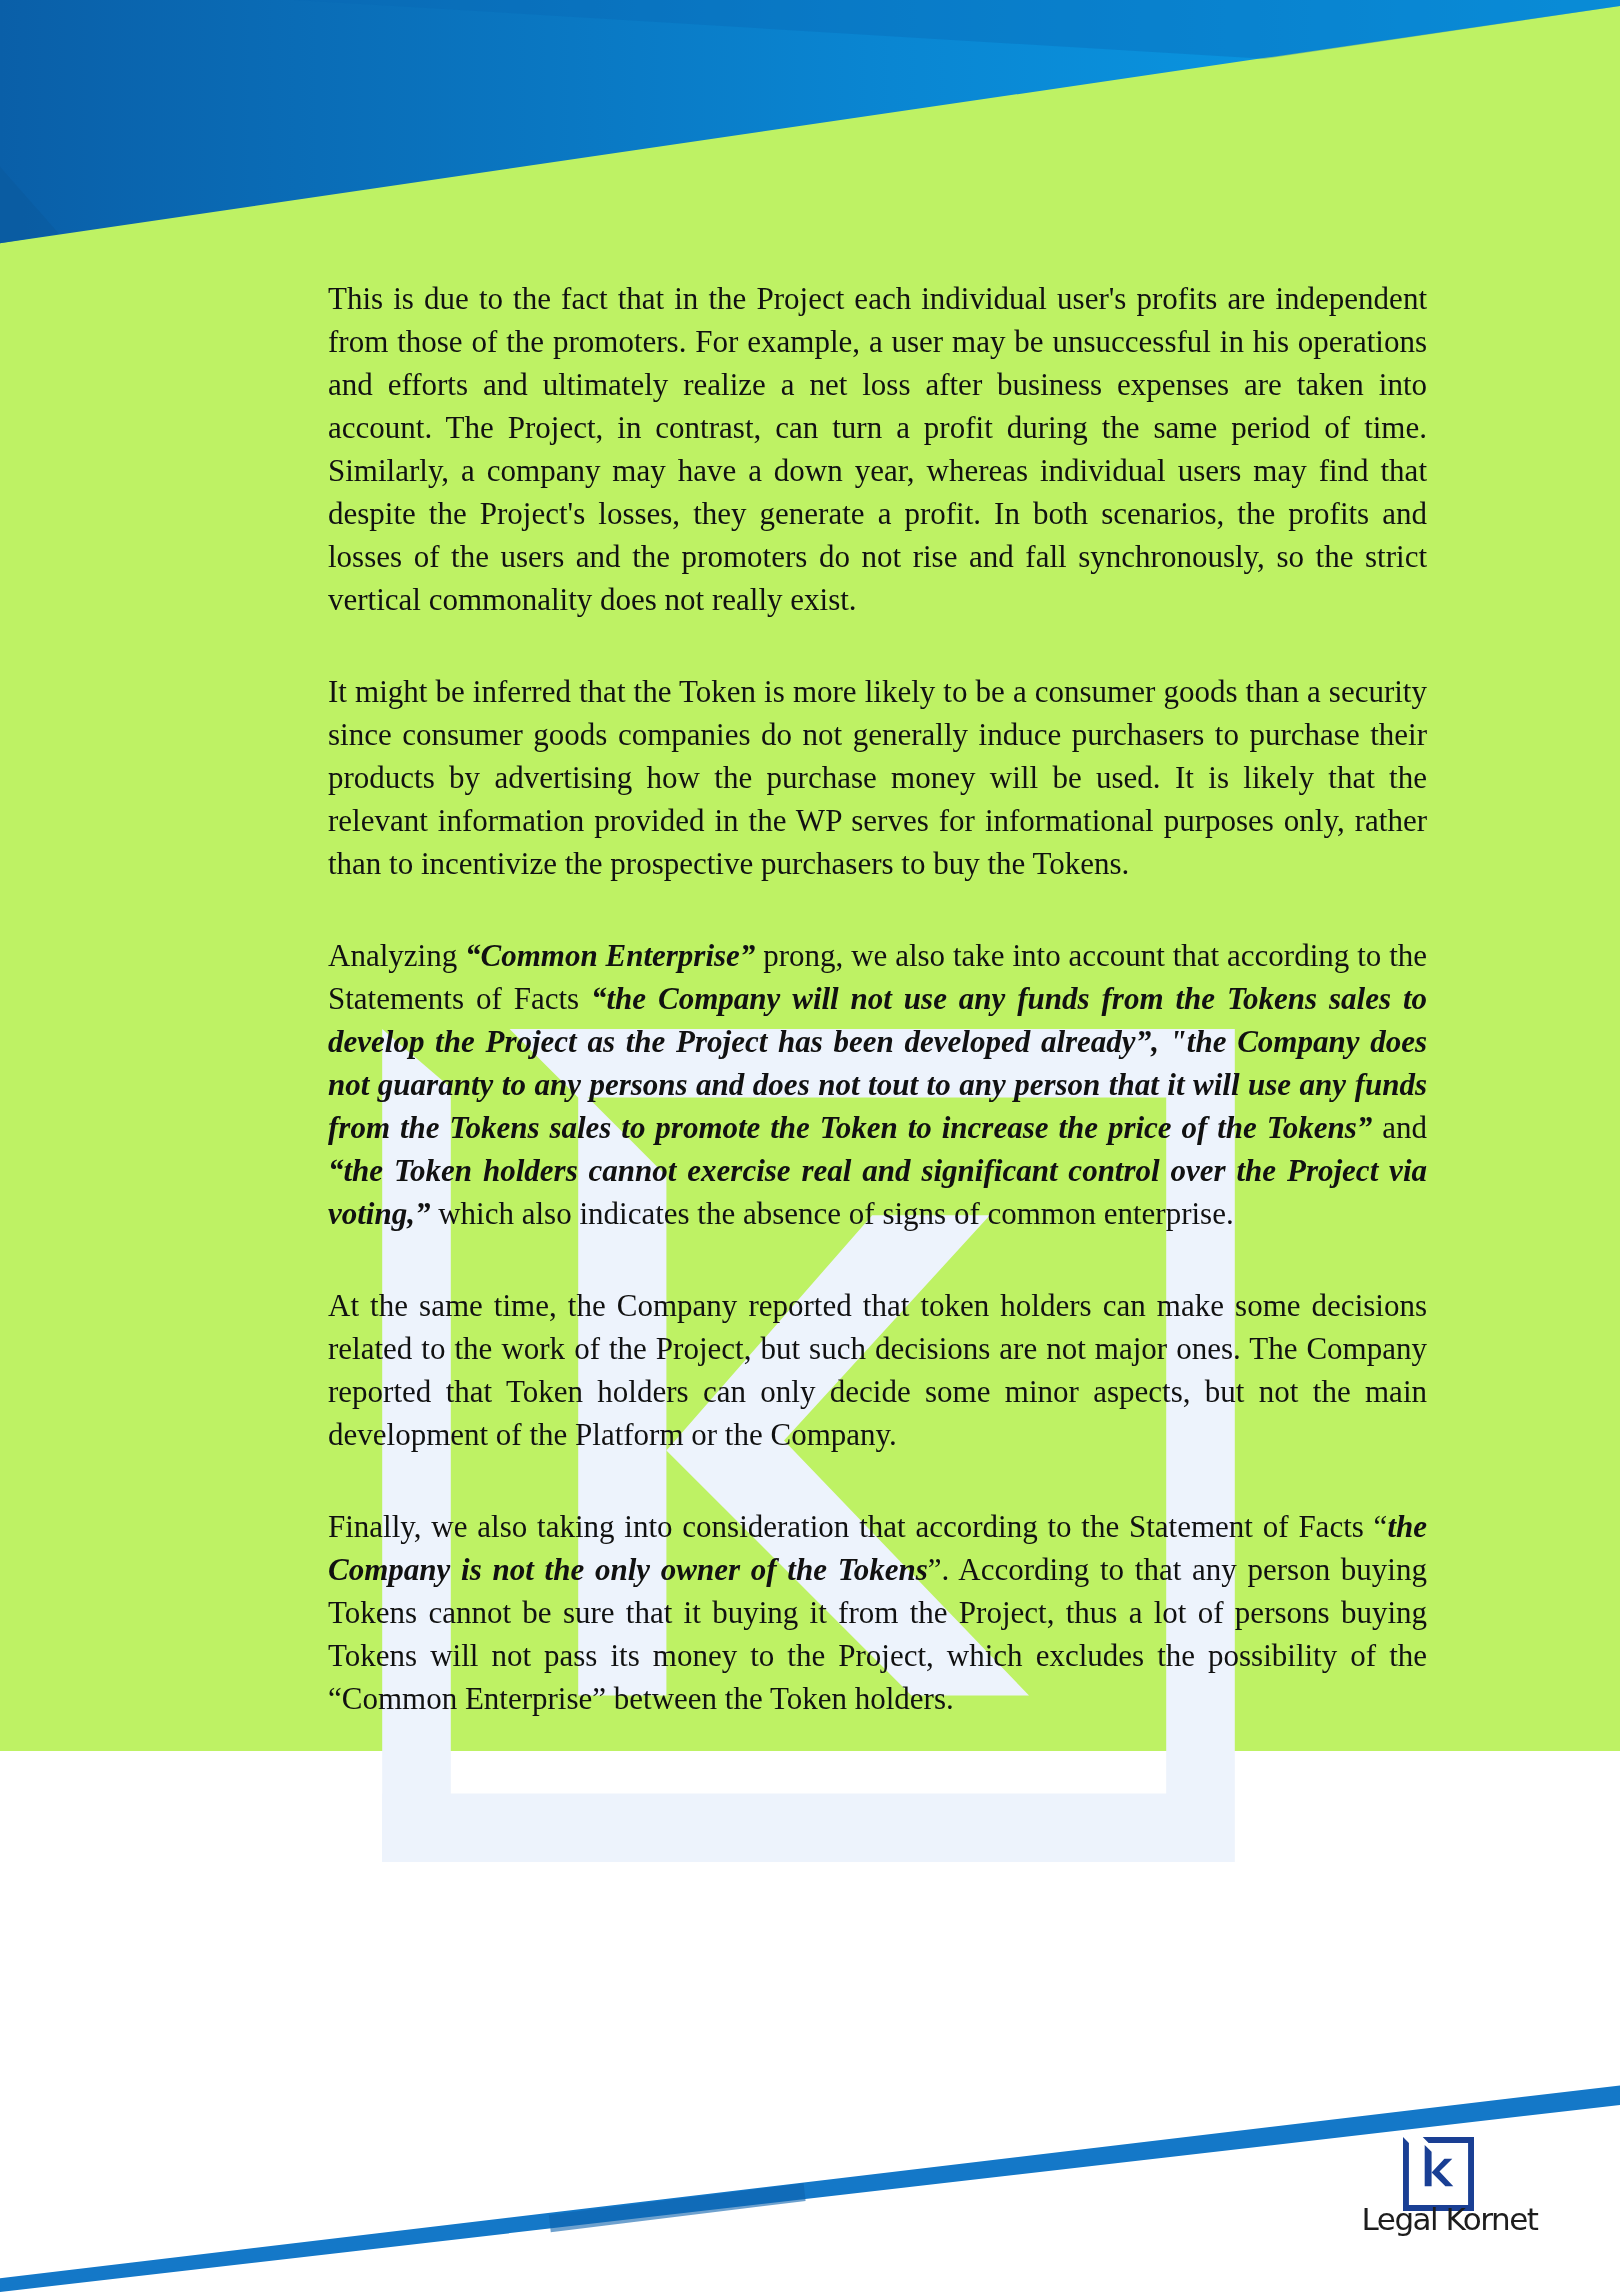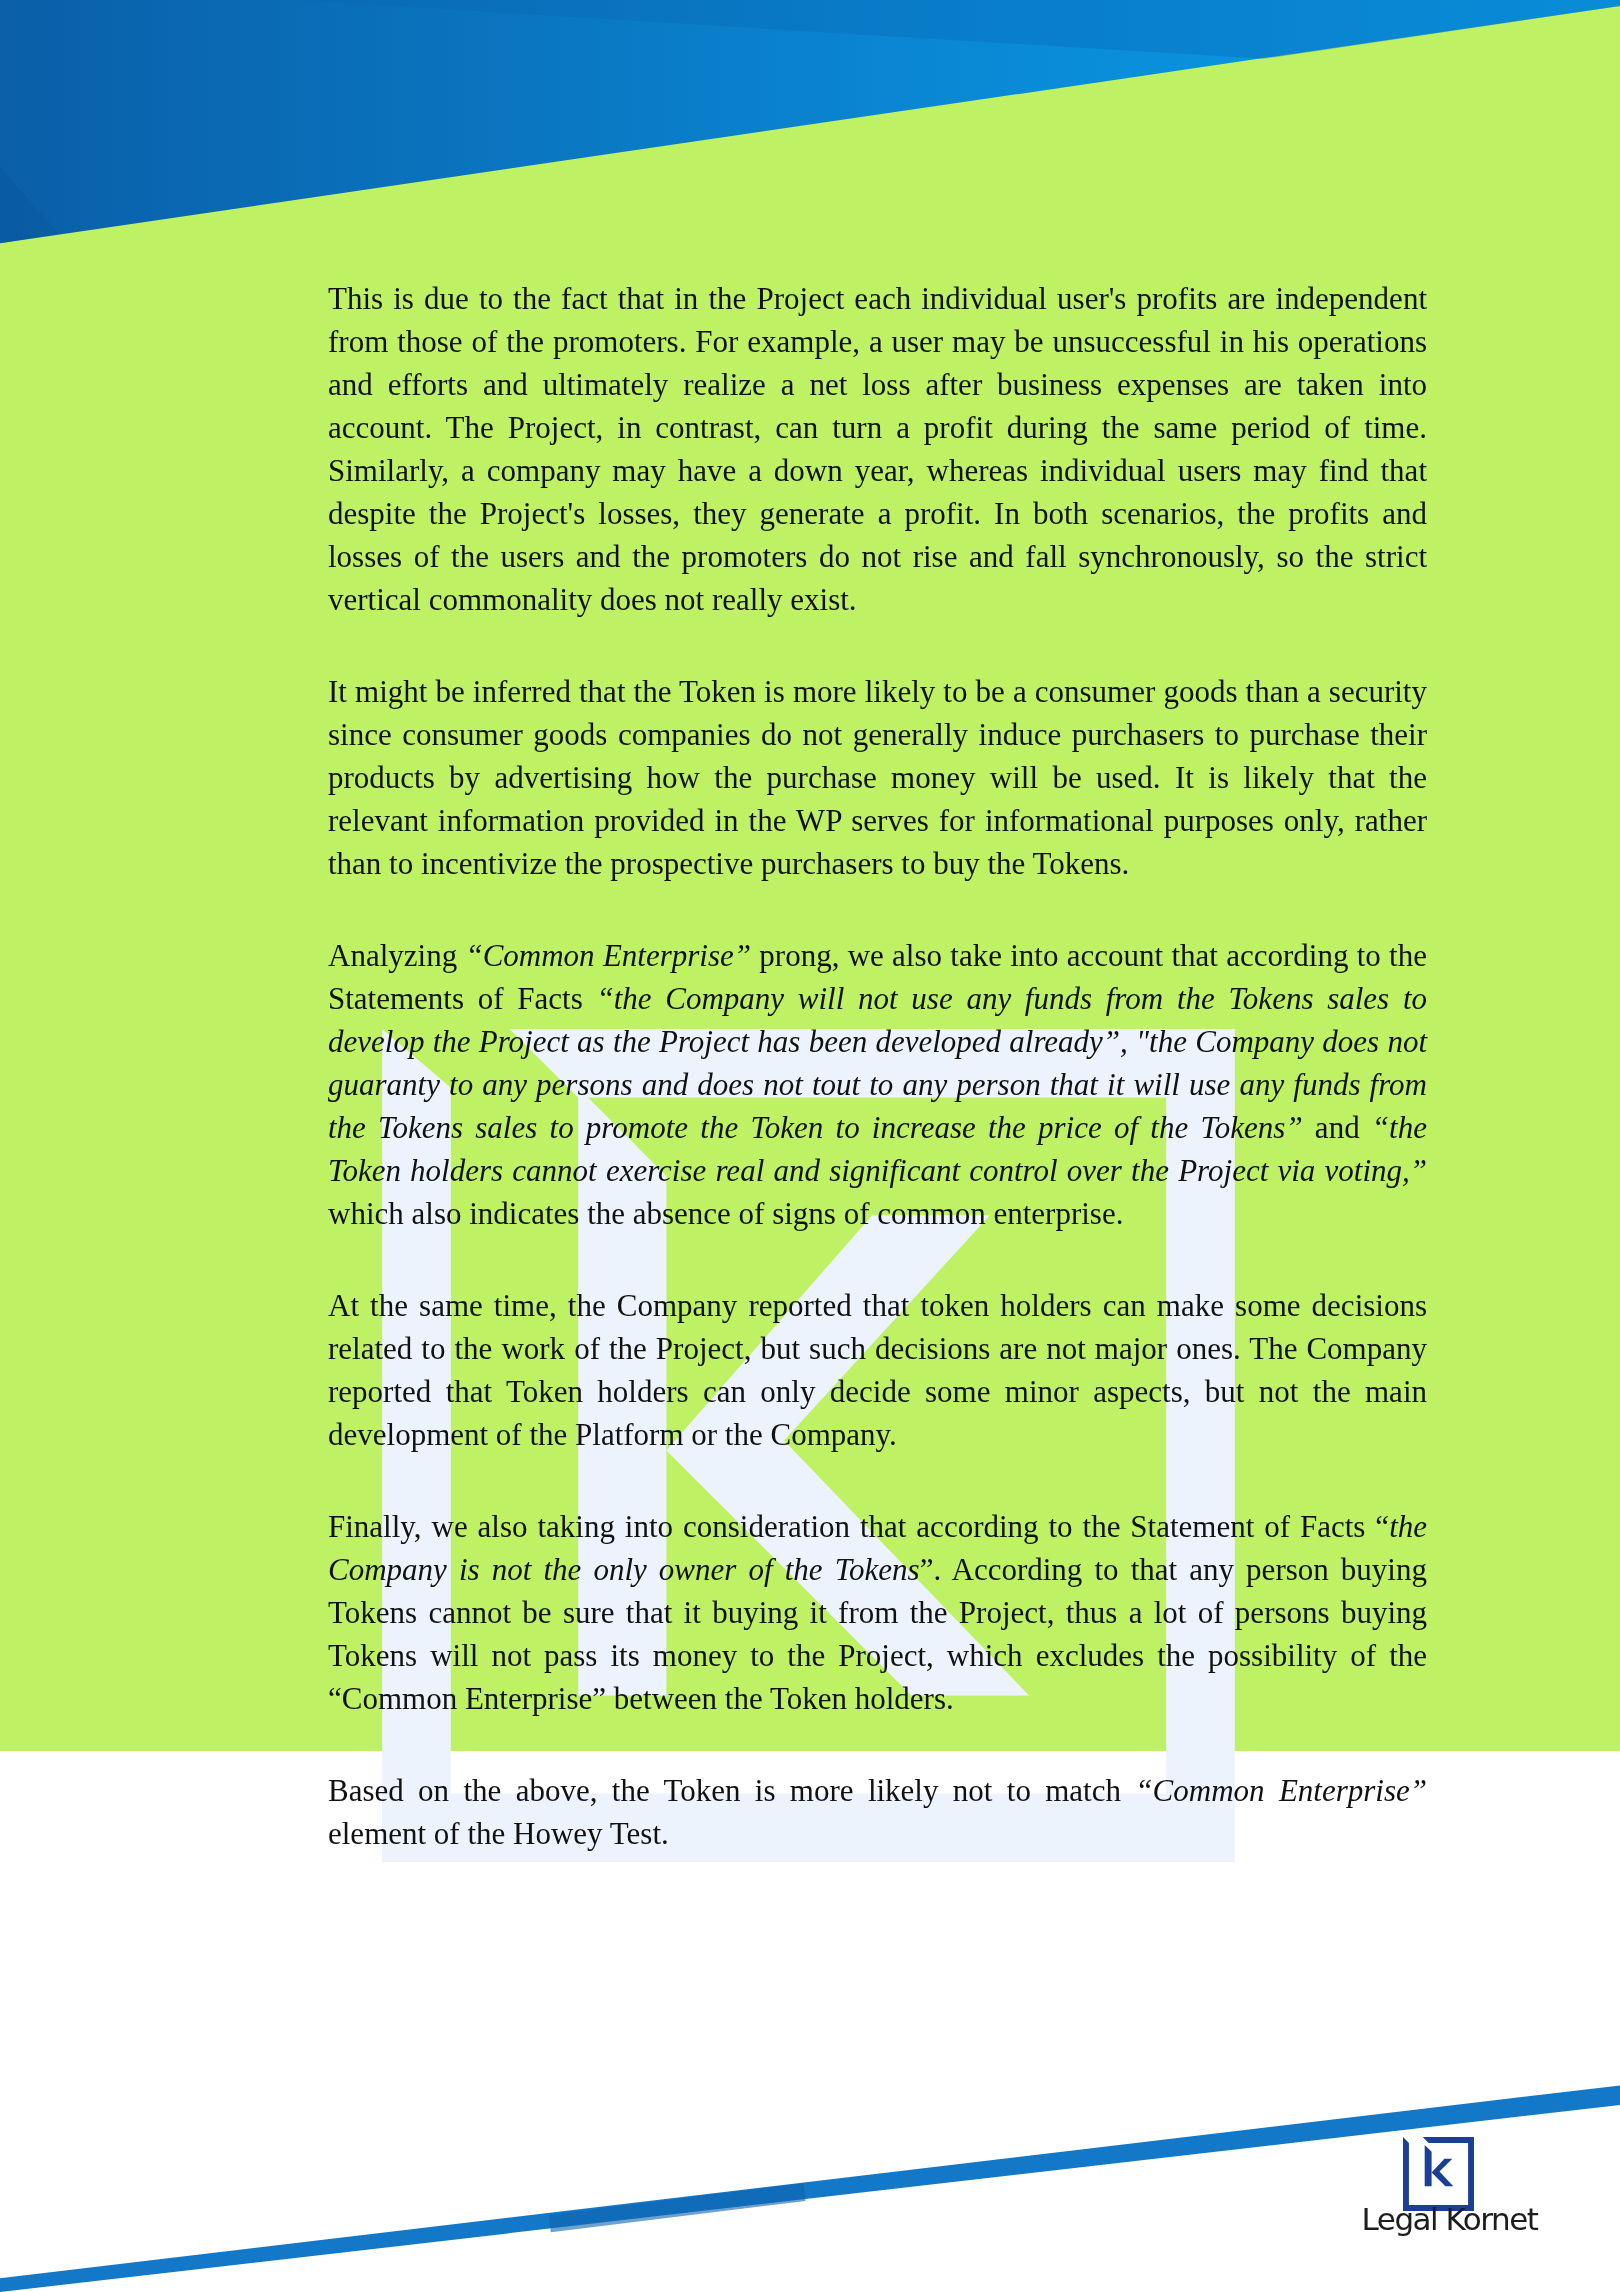--- a/index.html
+++ b/index.html
@@ -7,21 +7,21 @@
   .page { position: absolute; left: 0; top: 0; width: 1620px; height: 1751px; background: #bef264; padding-left: 48px; }
   .header-banner { position: absolute; left: 0; top: 0; width: 1620px; height: 255px; }
   .footer-banner { position: absolute; left: 0; top: 2058px; width: 1620px; height: 234px; }
   .watermark { position: absolute; left: 382px; top: 1029px; width: 853px; height: 833px; }
   .content {
     position: absolute; left: 328px; top: 277px; width: 1099px;
     font-family: "Liberation Serif", "DejaVu Serif", serif;
     font-size: 31px; line-height: 43px; color: #111;
   }
   .para { margin: 0 0 49px 0; text-align: justify; text-align-last: left; }
-  .para em { font-style: italic; }
+  .para em { font-style: italic; font-weight: bold; }
   .logo { position: absolute; left: 1349px; top: 2137px; width: 201px; height: 132px; }
   .logo-mark { position: absolute; left: 54px; top: 0; width: 71px; height: 74px; }
   .logo-text {
     position: absolute; left: 0; top: 64px; width: 201px; text-align: center;
     font-family: "DejaVu Sans", "Liberation Sans", sans-serif; font-size: 31px;
     letter-spacing: -1.5px; color: #1d1d1d; white-space: nowrap;
   }
 </style>
 </head>
 <body>
@@ -64,23 +64,20 @@
     </p>
     <p class="para">
       <span>Analyzing </span><em>“Common Enterprise”</em><span> prong, we also take into account that according to the Statements of Facts </span><em>“the Company will not use any funds from the Tokens sales to develop the Project as the Project has been developed already”, "the Company does not guaranty to any persons and does not tout to any person that it will use any funds from the Tokens sales to promote the Token to increase the price of the Tokens”</em><span> and </span><em>“the Token holders cannot exercise real and significant control over the Project via voting,”</em><span> which also indicates the absence of signs of common enterprise.</span>
     </p>
     <p class="para">
       <span>At the same time, the Company reported that token holders can make some decisions related to the work of the Project, but such decisions are not major ones. The Company reported that Token holders can only decide some minor aspects, but not the main development of the Platform or the Company.</span>
     </p>
     <p class="para">
       <span>Finally, we also taking into consideration that according to the Statement of Facts “</span><em>the Company is not the only owner of the Tokens</em><span>”. According to that any person buying Tokens cannot be sure that it buying it from the Project, thus a lot of persons buying Tokens will not pass its money to the Project, which excludes the possibility of the “Common Enterprise” between the Token holders.</span>
     </p>
-    <p class="para">
-      <span>Based on the above, the Token is more likely not to match </span><em>“Common Enterprise”</em><span> element of the Howey Test.</span>
-    </p>
   </div>
 
   <svg class="footer-banner" viewBox="0 0 1653 239" preserveAspectRatio="none">
     <polygon points="0,225 1653,28 1653,48 0,239" fill="#1478c8"></polygon>
     <polygon points="560,160 820,128 822,146 562,178" fill="#0e62ae" opacity="0.6"></polygon>
   </svg>
 
   <div class="logo">
     <svg class="logo-mark" viewBox="0 0 72 75">
       <g fill="#1a3f94">

